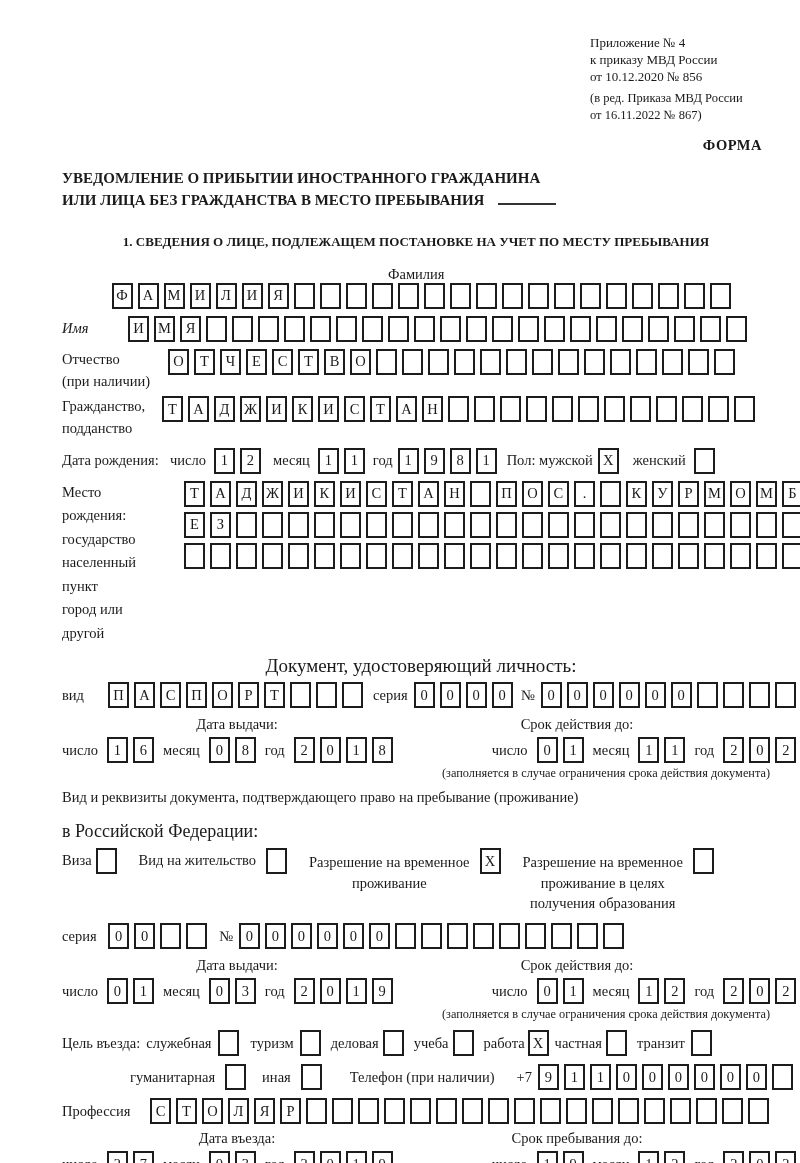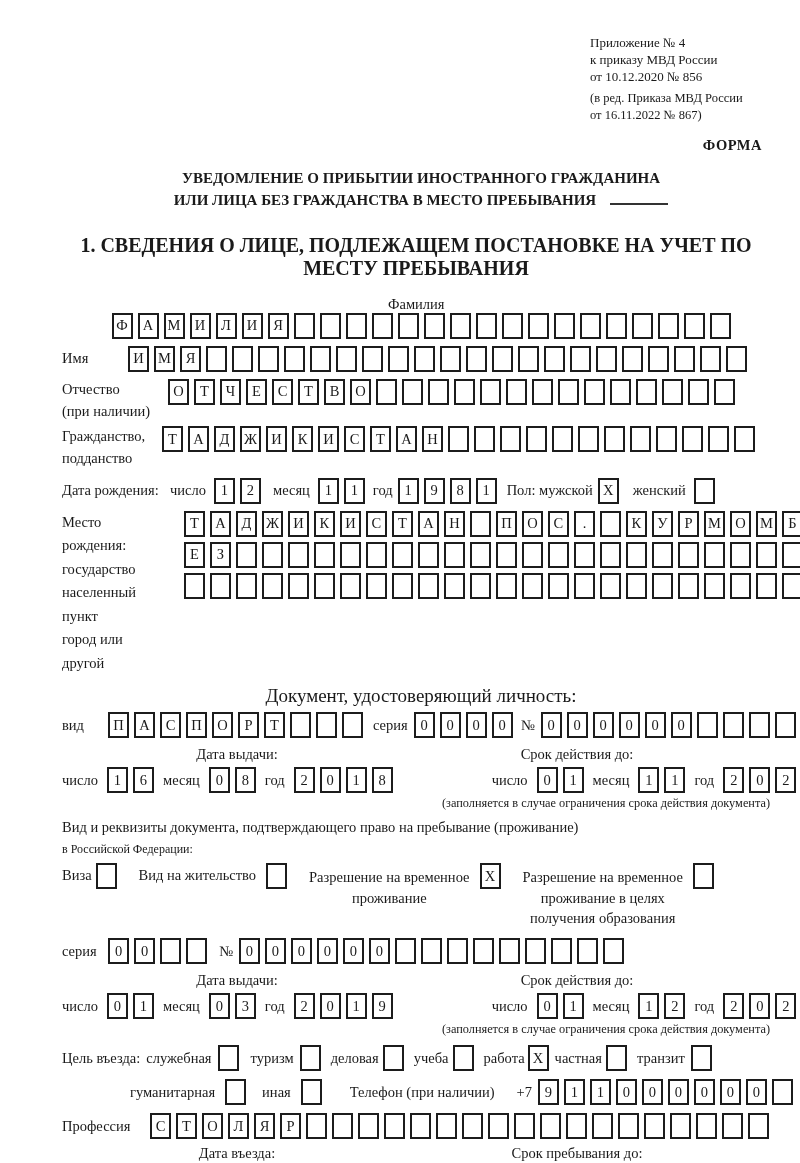--- a/index.html
+++ b/index.html
@@ -7,23 +7,23 @@
   .page {
     width:800px; height:1163px; background:#ffffff; color:#1a1a1a;
     font-family:"Liberation Serif", serif;
     padding:34px 20px 0 62px;
     position:relative; overflow:hidden;
     margin:0 auto;
   }
   .annex { margin-left:auto; width:190px; font-size:13px; line-height:1.32; }
   .annex .sub { margin-top:5px; font-size:12.5px; }
   .forma { text-align:right; font-weight:bold; font-size:14.5px; margin:14px 18px 0 0; letter-spacing:.5px; }
-  .title { text-align:center; font-weight:bold; font-size:15px; margin-top:14px; line-height:1.45; }
+  .title { font-weight:bold; font-size:15px; margin-top:14px; line-height:1.45; }
   .title .uline { display:inline-block; width:58px; border-bottom:2px solid #333; height:14px; margin-left:14px; }
-  .sect { font-weight:bold; font-size:20px; margin-top:22px; text-align:center; margin-left:-10px; }
+  .sect { font-weight:bold; font-size:13px; margin-top:22px; text-align:center; margin-left:-10px; }
   .row { display:flex; align-items:center; margin-top:7px; }
   .row.top { align-items:flex-start; }
   .lbl { font-size:14.5px; flex:0 0 auto; }
   .lbl2 { font-size:14.5px; line-height:1.5; }
   .boxrow { display:flex; gap:5px; flex:0 0 auto; }
   .cbox {
     width:21px; height:26px; border:2px solid #1c1c1c; background:#fff;
     display:flex; align-items:center; justify-content:center;
     font-size:14.5px; flex:0 0 auto;
   }
@@ -86,21 +86,21 @@
         <span class="cbox"></span>
         <span class="cbox"></span>
         <span class="cbox"></span>
         <span class="cbox"></span>
         <span class="cbox"></span>
         <span class="cbox"></span>
       </span>
   </div>
 
   <div class="row">
-    <span class="lbl" style="width:66px;">Имя</span>
+    <span class="lbl" style="width:66px;font-style:italic;">Имя</span>
     <span class="boxrow">
         <span class="cbox">И</span>
         <span class="cbox">М</span>
         <span class="cbox">Я</span>
         <span class="cbox"></span>
         <span class="cbox"></span>
         <span class="cbox"></span>
         <span class="cbox"></span>
         <span class="cbox"></span>
         <span class="cbox"></span>
@@ -380,21 +380,21 @@
       <span class="boxrow">
           <span class="cbox">2</span>
           <span class="cbox">0</span>
           <span class="cbox">2</span>
         </span>
     </span>
   </div>
   <div class="note">(заполняется в случае ограничения срока действия документа)</div>
 
   <div class="lbl" style="margin-top:8px; font-size:14.5px;">Вид и реквизиты документа, подтверждающего право на пребывание (проживание)</div>
-  <div class="lbl" style="margin-top:6px; font-size:12px;">в Российской Федерации:</div>
+  <div class="lbl" style="margin-top:15px; font-size:18px;">в Российской Федерации:</div>
 
   <div class="row top" style="margin-top:6px;">
     <span class="lbl" style="margin-top:4px;">Виза</span>
     <span class="boxrow" style="margin-left:4px;">
         <span class="cbox"></span>
       </span>
     <span class="lbl" style="margin:4px 10px 0 22px;">Вид на жительство</span>
     <span class="boxrow">
         <span class="cbox"></span>
       </span>

